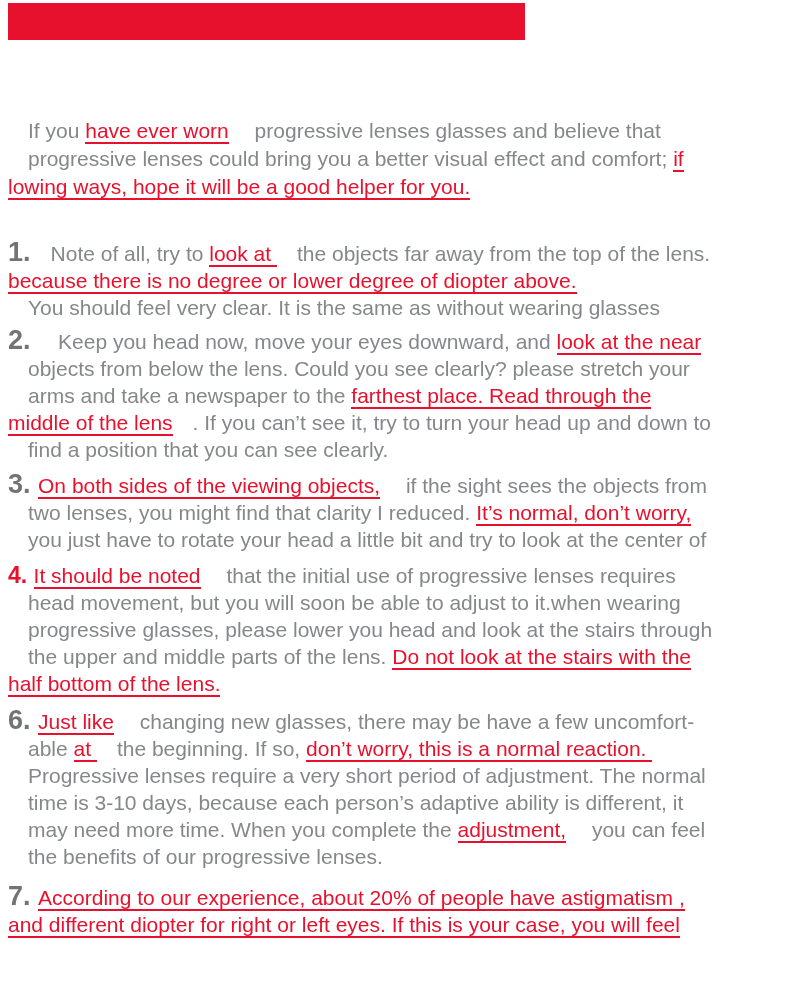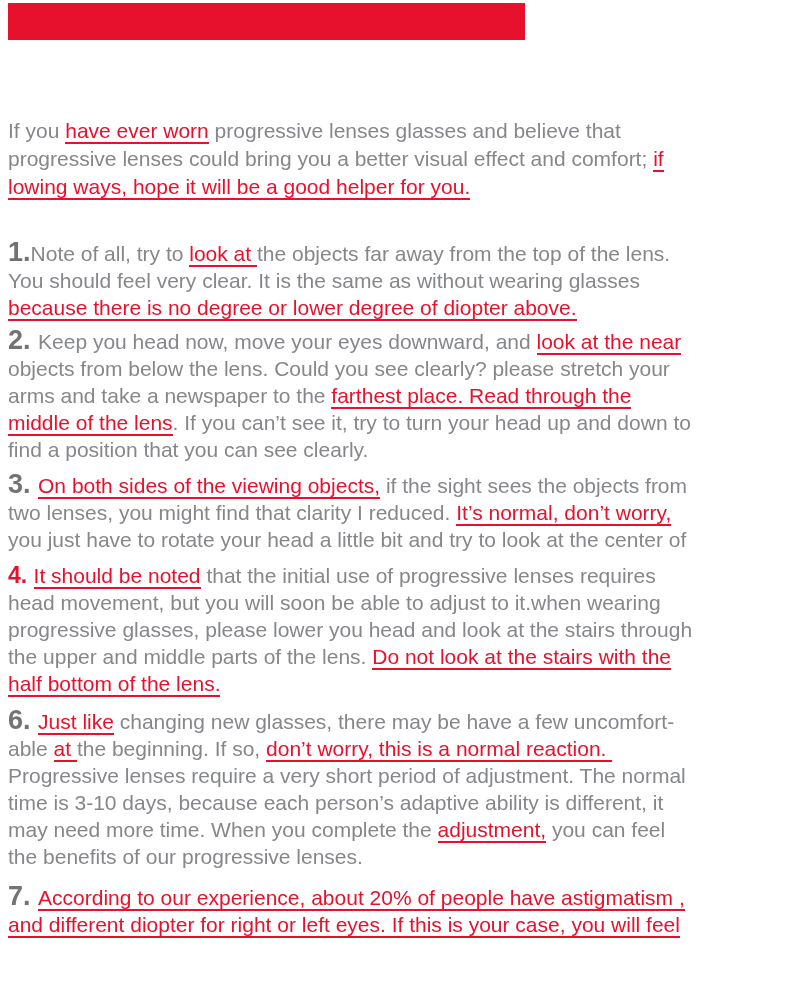--- a/index.html
+++ b/index.html
@@ -40,21 +40,21 @@
     font-size: 21px;
   }
   .para-intro .line { line-height: 28px; }
   .para-intro  { margin-top: 9px;  }
   .para-step-1 { margin-top: 38px; }
   .para-step-2 { margin-top: 6px;  }
   .para-step-3 { margin-top: 8px;  }
   .para-step-4 { margin-top: 9px;  }
   .para-step-6 { margin-top: 10px; }
   .para-step-7 { margin-top: 13px; }
-  .run-g { color: var(--gray); }
+  .run-g { color: var(--gray); margin-left: 20px; }
   .run-r {
     color: var(--red);
     border-bottom: 2px solid var(--red);
   }
   .run-n {
     color: var(--numgray);
     font-weight: bold;
     font-size: 27px;
   }
   .run-n4 {
@@ -71,22 +71,22 @@
     <span>Note:  Please read the following carefully</span>
   </div>
   <div id="doc">
       <div class="para para-intro">
         <div class="line"><span class="run-g">If you </span><span class="run-r">have ever worn</span><span class="run-g"> progressive lenses glasses and believe that</span></div>
         <div class="line"><span class="run-g">progressive lenses could bring you a better visual effect and comfort; </span><span class="run-r">if</span></div>
         <div class="line"><span class="run-r">lowing ways, hope it will be a good helper for you.</span></div>
       </div>
       <div class="para para-step-1">
         <div class="line"><span class="run-n">1.</span><span class="run-g">Note of all, try to </span><span class="run-r">look at </span><span class="run-g">the objects far away from the top of the lens.</span></div>
+        <div class="line"><span class="run-r">because there is no degree or lower degree of diopter above.</span></div>
         <div class="line"><span class="run-g">You should feel very clear. It is the same as without wearing glasses</span></div>
-        <div class="line"><span class="run-r">because there is no degree or lower degree of diopter above.</span></div>
       </div>
       <div class="para para-step-2">
         <div class="line"><span class="run-n">2. </span><span class="run-g">Keep you head now, move your eyes downward, and </span><span class="run-r">look at the near</span></div>
         <div class="line"><span class="run-g">objects from below the lens. Could you see clearly? please stretch your</span></div>
         <div class="line"><span class="run-g">arms and take a newspaper to the </span><span class="run-r">farthest place. Read through the</span></div>
         <div class="line"><span class="run-r">middle of the lens</span><span class="run-g">. If you can’t see it, try to turn your head up and down to</span></div>
         <div class="line"><span class="run-g">find a position that you can see clearly.</span></div>
       </div>
       <div class="para para-step-3">
         <div class="line"><span class="run-n">3. </span><span class="run-r">On both sides of the viewing objects,</span><span class="run-g"> if the sight sees the objects from</span></div>

